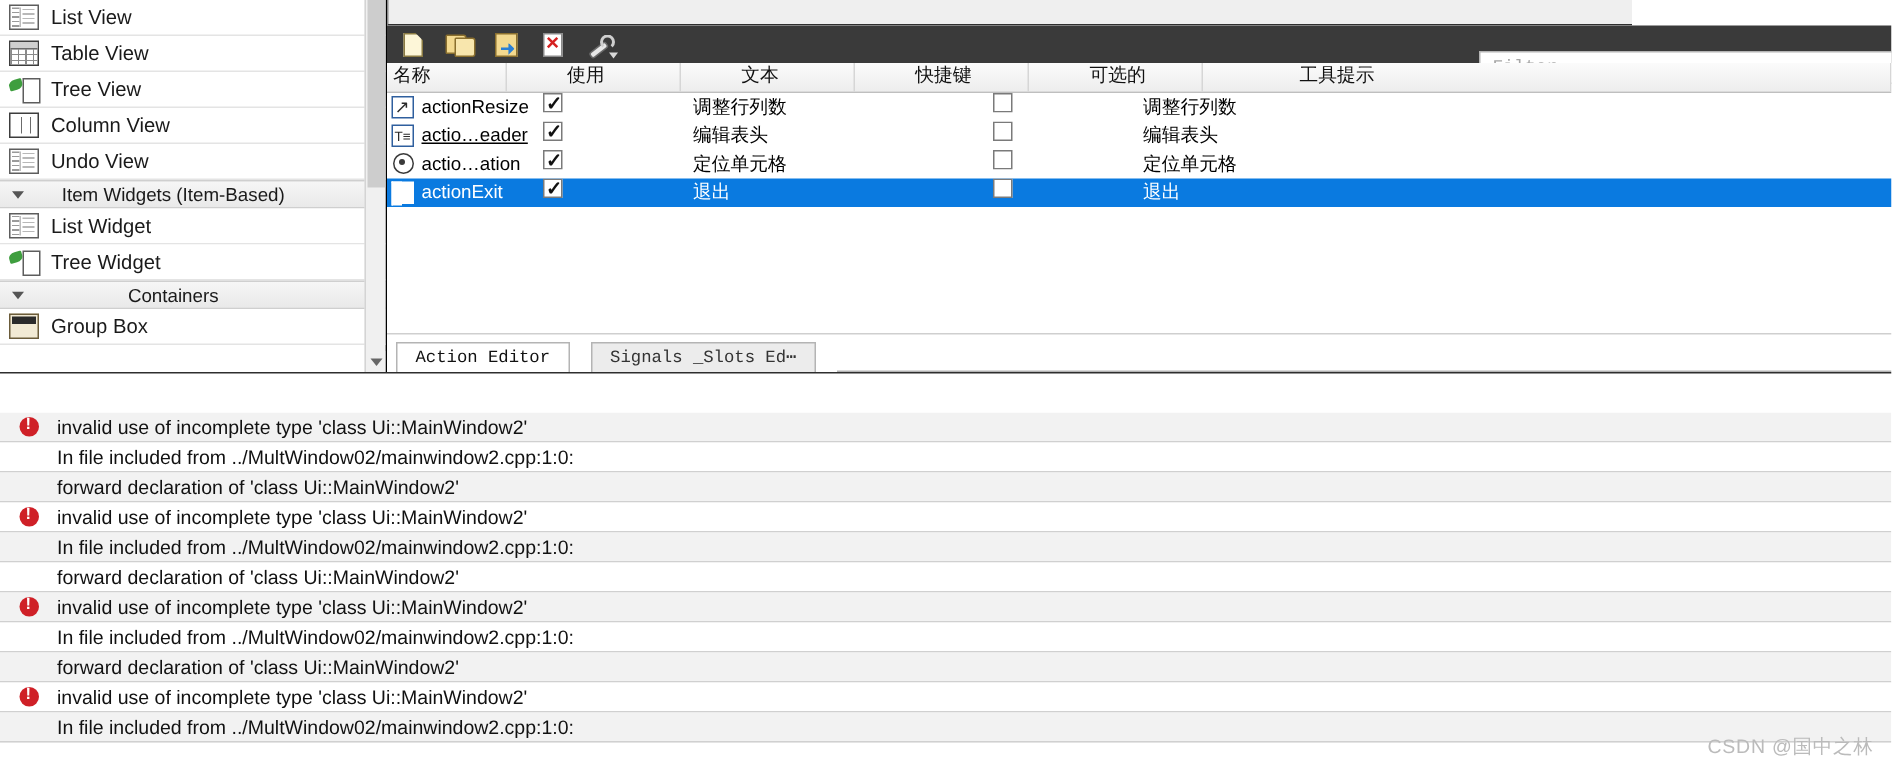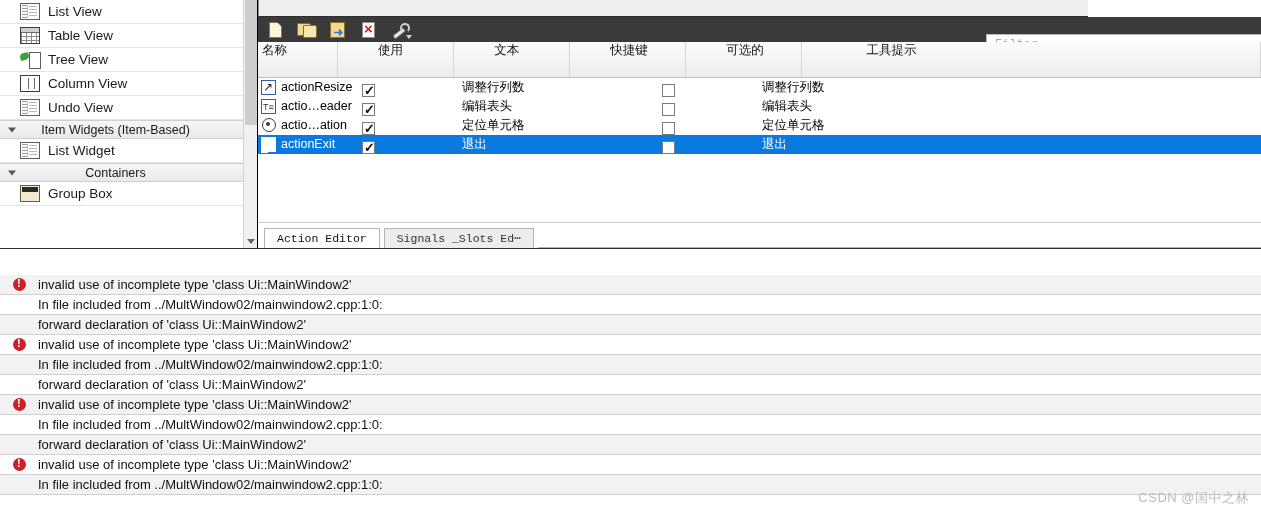--- a/index.html
+++ b/index.html
@@ -17,21 +17,21 @@
   #sidebar {
     position: absolute; left: 0; top: 0; width: 258px; height: 248px;
     background: #fff;
     border-right: 1px solid #000;
     overflow: hidden;
   }
   .wb-row {
     position: relative;
     height: 24px;
     display: flex; align-items: center;
-    padding-left: 20px;
+    padding-left: 6px;
     border-bottom: 1px solid #e4e4e4;
     background: #ffffff;
     font-size: 13.5px;
   }
   .wb-row .lbl { margin-left: 8px; color: #1a1a1a; }
   .wb-group {
     height: 19px;
     display: flex; align-items: center;
     background: linear-gradient(to bottom,#f6f6f6,#e9e9e9);
     border-top: 1px solid #cfcfcf;
@@ -180,28 +180,28 @@
   .wrench-ic::after {
     content:""; position:absolute; left:9px; top:0px; width:6px; height:6px;
     border:2px solid #cfcfcf; border-radius:50%; border-bottom-color:transparent;
   }
   .caret-dn { position:absolute; right:0px; bottom:2px; width:0;height:0;
     border-left:3.5px solid transparent; border-right:3.5px solid transparent;
     border-top:4px solid #d8d8d8; }
 
   
   #ae-table { position:absolute; left:0; top:25px; width:1003px; height:180px; background:#fff; }
-  #ae-header { display:flex; height:36px;
+  #ae-header { display:flex; height:20px;
     background: linear-gradient(to bottom,#fbfbfb,#ededed);
     border-bottom:1px solid #bfbfbf;gap:36px; }
   #ae-header .th {
     font-size:12.5px; color:#111; padding-left:4px; line-height:17px;
     border-right:1px solid #d6d6d6; overflow:hidden; white-space:nowrap;
   }
-  .ae-row { display:flex; height:19px; align-items:flex-end; background:#fff; }
+  .ae-row { display:flex; height:19px; align-items:flex-start; background:#fff; }
   .ae-row.sel { background:#0a7ae0; color:#fff; }
   .ae-cell { padding-left:4px; font-size:12.5px; line-height:19px; overflow:hidden; white-space:nowrap; }
   .ae-cell.name { display:flex; align-items:center; gap:5px; padding-left:3px; }
 
   .rowic { width:15px; height:15px; position:relative; flex:0 0 15px;
     border:1px solid #2f5f9e; background:#fff; }
   .rowic.resize::after { content:"\2197"; position:absolute; left:1px; top:-3px; font-size:12px; color:#2b2b2b; }
   .rowic.header::after { content:"T\2261"; position:absolute; left:1px; top:-2px; font-size:9px; color:#2b2b2b; }
   .rowic.locate { border:none; }
   .rowic.locate::before { content:""; position:absolute; left:1px; top:0px; width:12px; height:12px;
@@ -224,21 +224,21 @@
   
   #ae-tabs {
     position:absolute; left:0; top:205px; width:1003px; height:26px;
     background:#fff; border-top:1px solid #cfcfcf;
     display:flex; align-items:flex-end; padding-left:6px;
   }
   .tab {
     height:20px; padding:0 12px; line-height:20px;
     font-family:"Liberation Mono", monospace; font-size:11.5px;
     background:#fff; border:1px solid #b4b4b4; border-bottom:none;
-    margin-right:4px; color:#111;
+    margin-right:14px; color:#111;
   }
   .tab.inactive { background:#ececec; color:#333; }
   #tabs-fill { flex:1; border-bottom:1px solid #b4b4b4; height:1px; }
 
   
   #issues {
     position:absolute; left:0; top:248px; width:1261px; height:269px;
     background:#fff; border-top:1px solid #2e2e2e;
   }
   #issues-bar {
@@ -324,20 +324,24 @@
           <span class="lbl">Undo View</span>
         </div>
         <div class="wb-group">
           <span class="gtri"></span>
           <span class="gtxt">Item Widgets (Item-Based)</span>
         </div>
         <div class="wb-row">
           <span class="ic ic-list"></span>
           <span class="lbl">List Widget</span>
         </div>
+        <div class="wb-row">
+          <span class="ic ic-tree"></span>
+          <span class="lbl">Tree Widget</span>
+        </div>
         <div class="wb-group">
           <span class="gtri"></span>
           <span class="gtxt">Containers</span>
         </div>
         <div class="wb-row">
           <span class="ic ic-group"></span>
           <span class="lbl">Group Box</span>
         </div>
       </div>
     <div id="sb-scroll">
@@ -397,21 +401,21 @@
               <span class="chk on"></span>
             </div>
             <div class="ae-cell" style="width: 100px;">调整行列数</div>
             <div class="ae-cell" style="width: 100px;"></div>
             <div class="ae-cell chkcell" style="width: 100px;">
               <span class="chk "></span>
             </div>
             <div class="ae-cell" style="width: 503px;">调整行列数</div>
           </div>
           <div class="ae-row">
-            <div class="ae-cell name" style="width: 100px;">
+            <div class="ae-cell name" style="width: 100px; text-decoration: underline;">
               <span class="rowic header"></span>
               <span>actio…eader</span>
             </div>
             <div class="ae-cell chkcell" style="width: 100px;">
               <span class="chk on"></span>
             </div>
             <div class="ae-cell" style="width: 100px;">编辑表头</div>
             <div class="ae-cell" style="width: 100px;"></div>
             <div class="ae-cell chkcell" style="width: 100px;">
               <span class="chk "></span>

